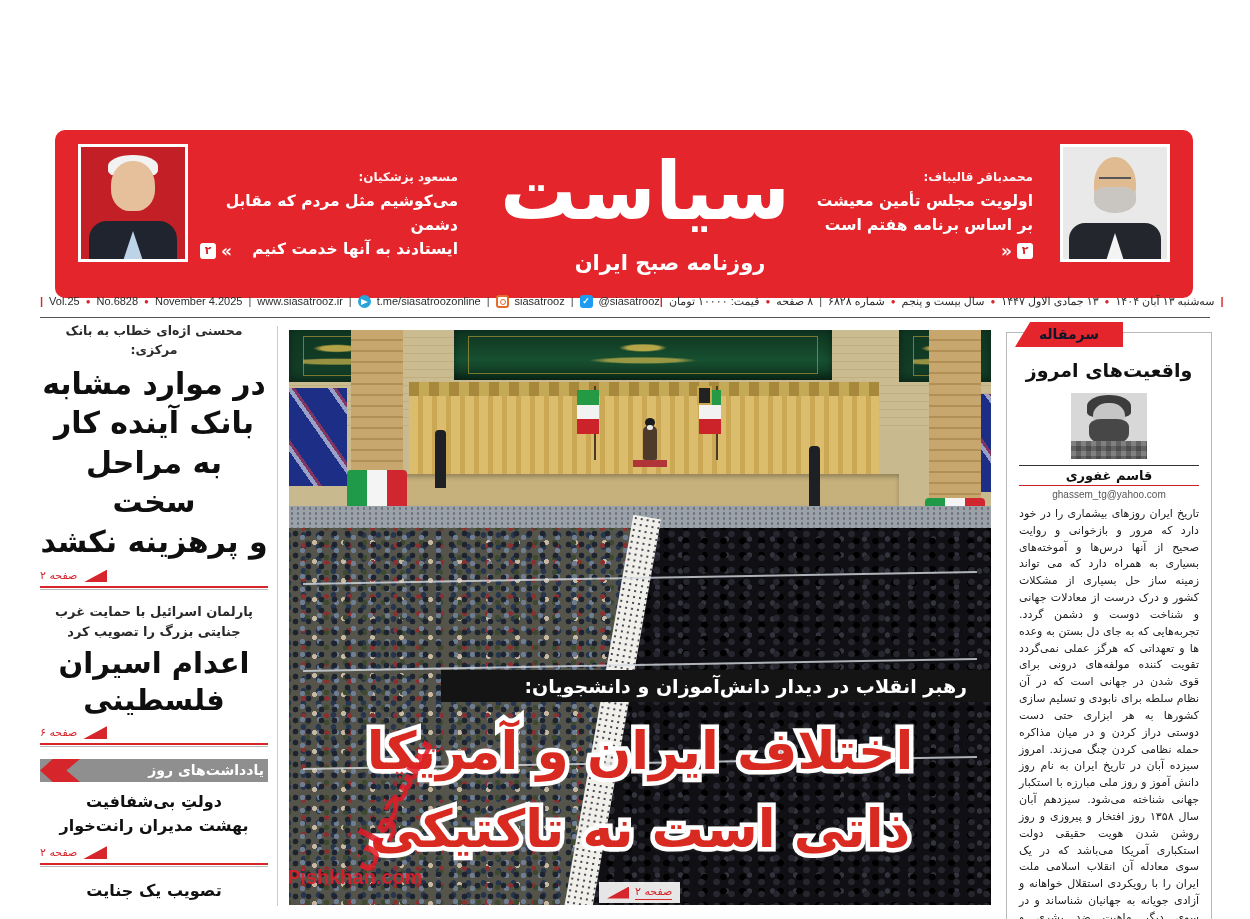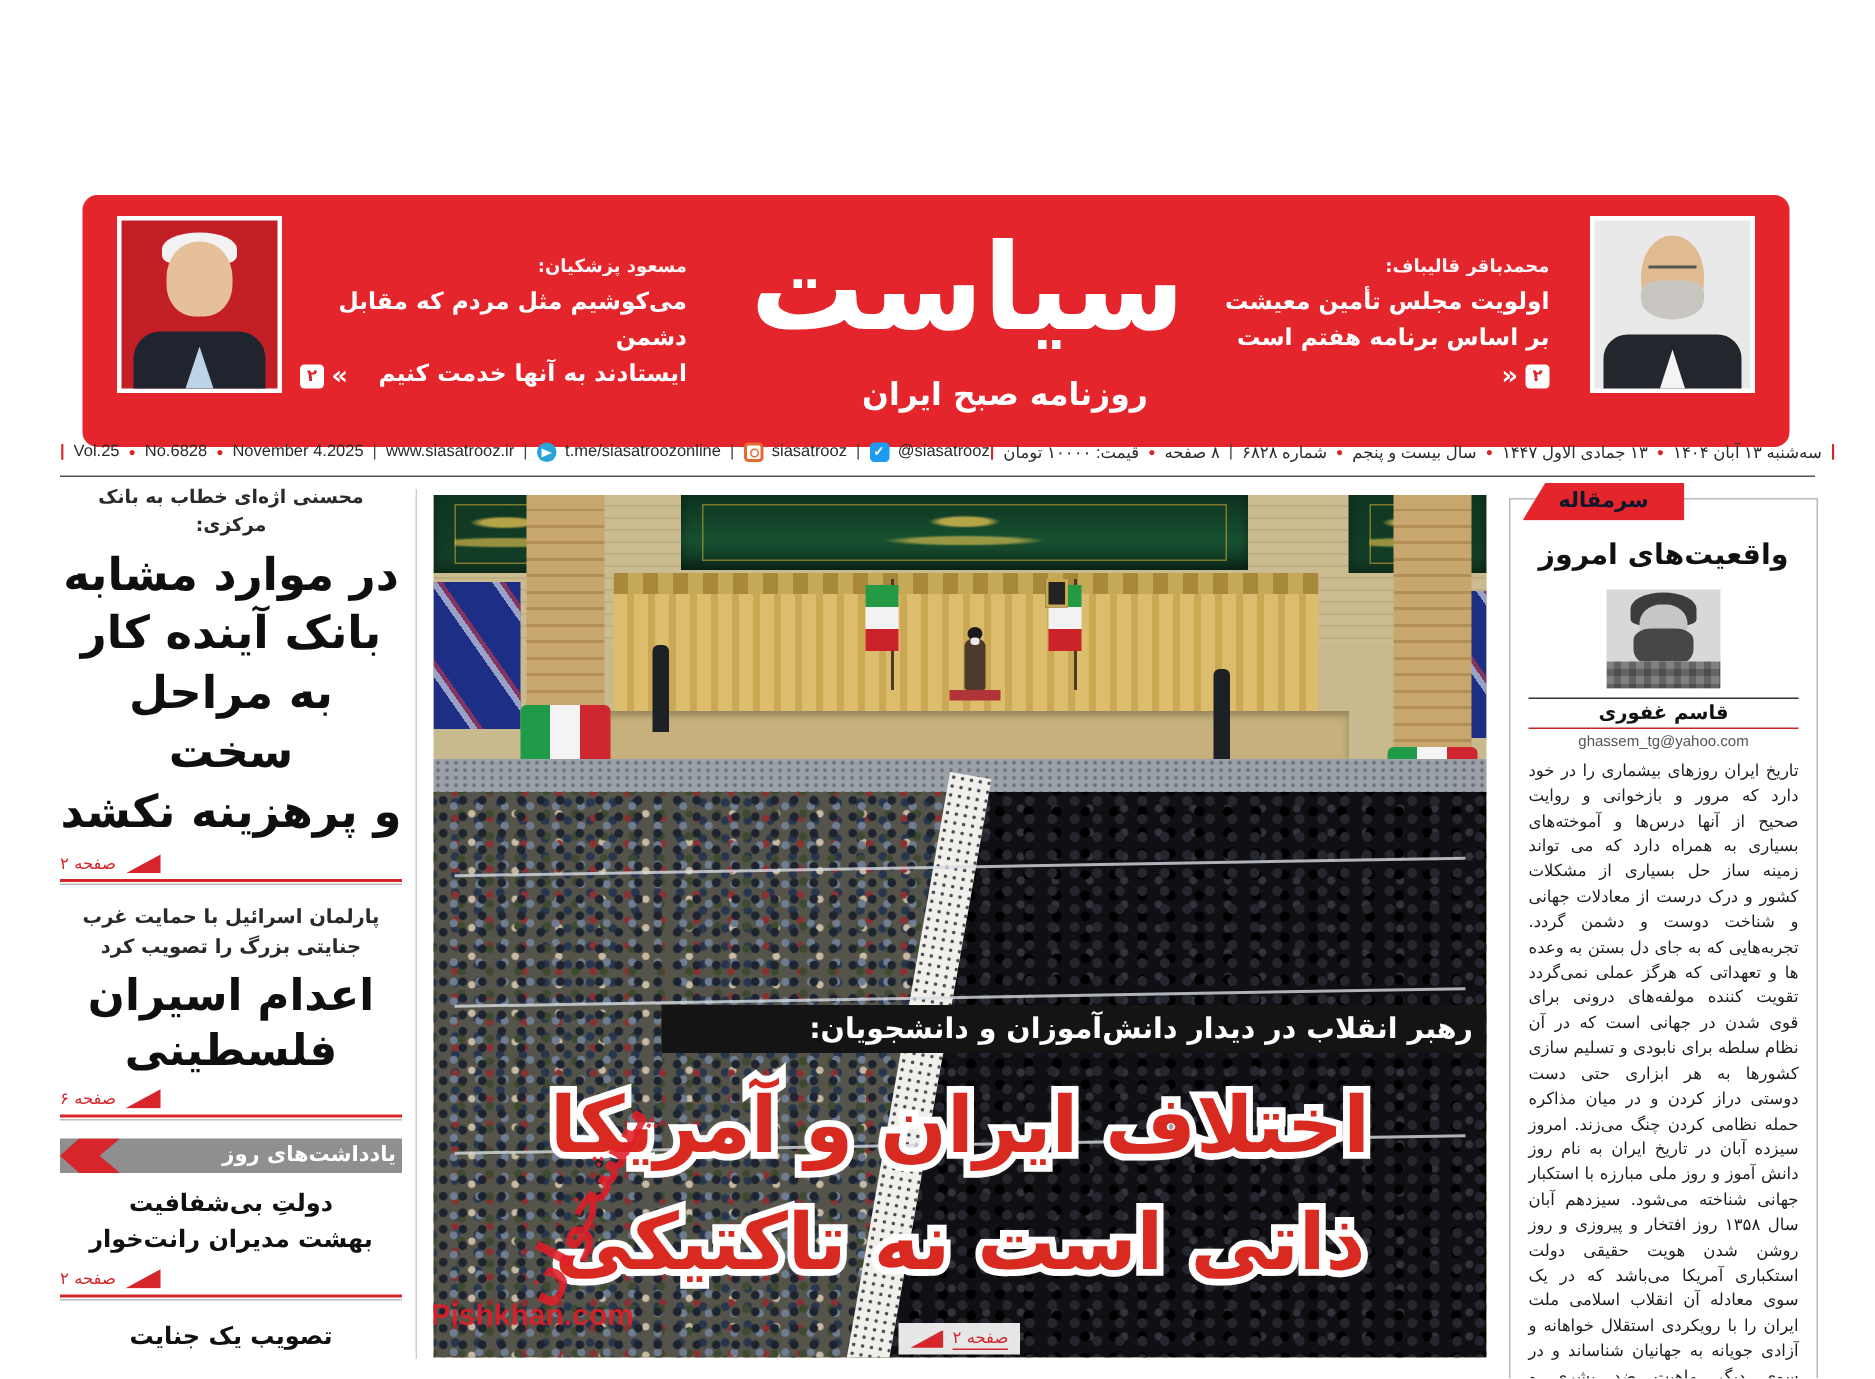--- a/index.html
+++ b/index.html
@@ -147,21 +147,21 @@
            clip-path:polygon(52% 0, 100% 0, 100% 100%, 40% 100%); }
   .runner { position:absolute; top:-14px; bottom:-14px; left:calc(46% - 14px); width:28px;
             background-color:#f0efe9;
             background-image:radial-gradient(circle,#4a4a55 1px,transparent 1.4px); background-size:6px 6px;
             transform:rotate(10deg); }
   .rail { position:absolute; left:2%; width:96%; border-top:2.5px solid rgba(215,220,226,.8); transform:rotate(-1deg); }
   .rail1 { top:13%; } .rail2 { top:36%; } .rail3 { top:62%; }
 
   .caption-bar { position:absolute; left:152px; top:340px; width:550px; height:32px; background:#141414;
                  color:#fff; direction:rtl; text-align:right; font-size:19px; font-weight:bold;
-                 line-height:32px; padding:0 9px; }
+                 line-height:32px; padding:0 24px; }
   .big-hl { position:absolute; left:0; top:382px; width:100%; text-align:center; direction:rtl; }
   .hl-line { position:relative; display:block; font-size:52px; font-weight:bold; color:#d92a21;
              line-height:1.5; letter-spacing:-1px; }
   .hl-line::before { content:attr(data-text); position:absolute; inset:0; z-index:-1; color:#fff;
                      -webkit-text-stroke:9px #fff; text-shadow:0 0 6px rgba(255,255,255,.95); }
   .big-hl .stack { position:relative; z-index:1; }
   .photo-ptag { position:absolute; left:310px; top:552px; display:flex; align-items:center; gap:6px;
                 direction:ltr; background:rgba(248,248,248,.92); padding:3px 8px; }
   .photo-ptag .ptag-flag { width:22px; height:12px; }
   .photo-ptag .ptag-text { border-bottom:1.5px solid #d6252b; padding-bottom:1px; }

